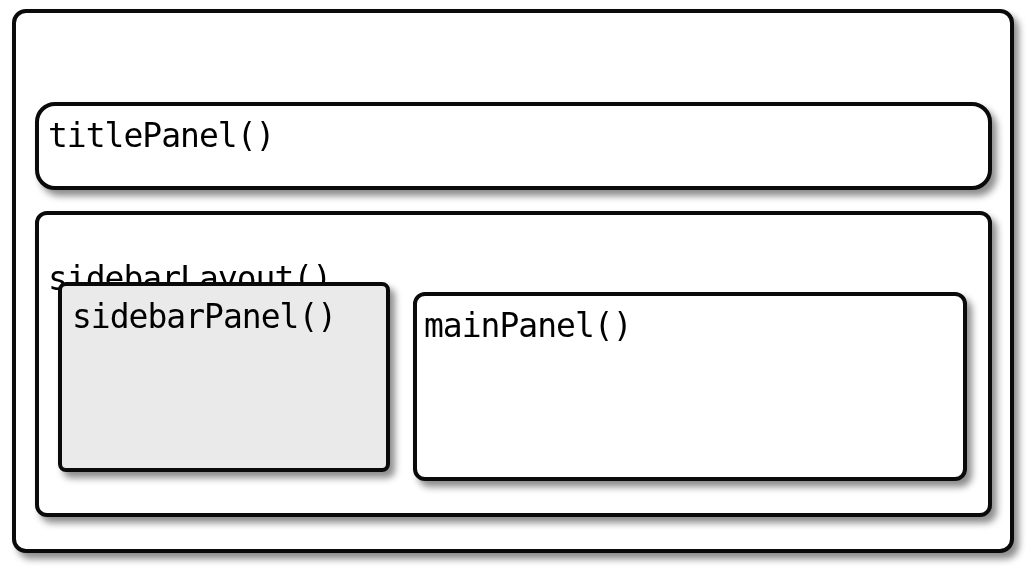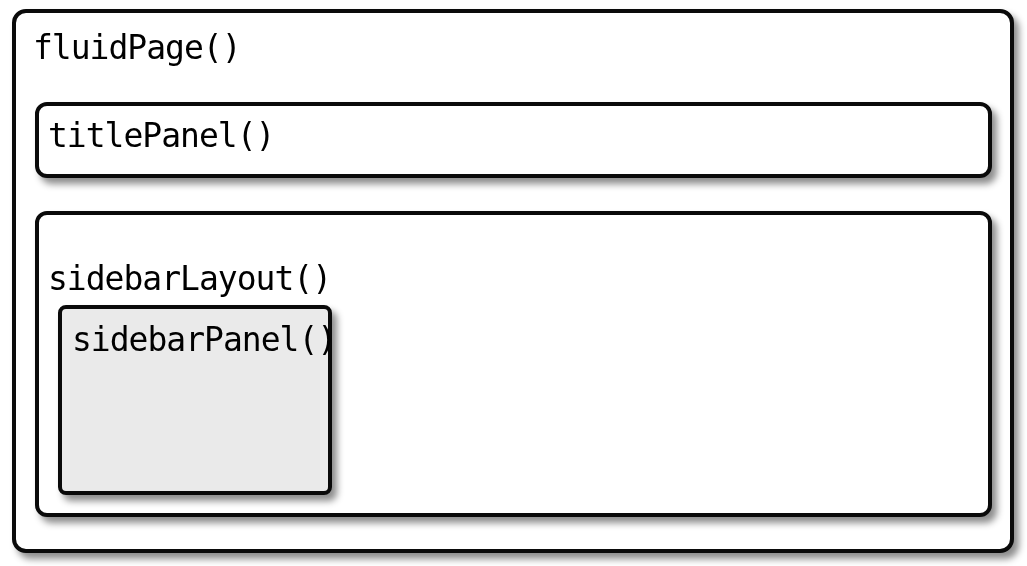--- a/index.html
+++ b/index.html
@@ -40,40 +40,40 @@
     height: 544px;
     border-radius: 14px;
   }
   .fluidpage > .label { left: 17px; top: 18px; }
 
   
   .titlepanel {
     left: 19px;
     top: 89px;
     width: 957px;
-    height: 76px;
-    border-radius: 12px;
+    height: 88px;
+    border-radius: 20px;
   }
   .titlepanel > .label { left: 9px; top: 13px; }
 
   
   .sidebarlayout {
     left: 19px;
     top: 198px;
     width: 957px;
     height: 306px;
     border-radius: 12px;
   }
   .sidebarlayout > .label { left: 9px; top: 21px; margin-top: 26px; }
 
   
   .sidebarpanel {
     left: 19px;
-    top: 90px;
-    width: 274px;
+    top: 67px;
+    width: 332px;
     height: 190px;
     border-radius: 8px;
     background: var(--sidebar-fill, #eaeaea);
   }
   .sidebarpanel > .label { left: 10px; top: 14px; }
 
   
   .mainpanel {
     left: 374px;
     top: 77px;
@@ -82,29 +82,31 @@
     border-radius: 12px;
   }
   .mainpanel > .label { left: 7px; top: 13px; }
 </style>
 </head>
 <body>
 
 <div class="stage">
 
   <div class="box fluidpage">
-    <div class="label">fluidPage()</div>
 
     <div class="box titlepanel">
       <div class="label">titlePanel()</div>
     </div>
 
     <div class="box sidebarlayout">
       <div class="label">sidebarLayout()</div>
 
       <div class="box sidebarpanel">
         <div class="label">sidebarPanel()</div>
       </div>
 
+      <div class="box mainpanel">
+        <div class="label">mainPanel()</div>
+      </div>
     </div>
   </div>
 
 </div>
 
 </body></html>

